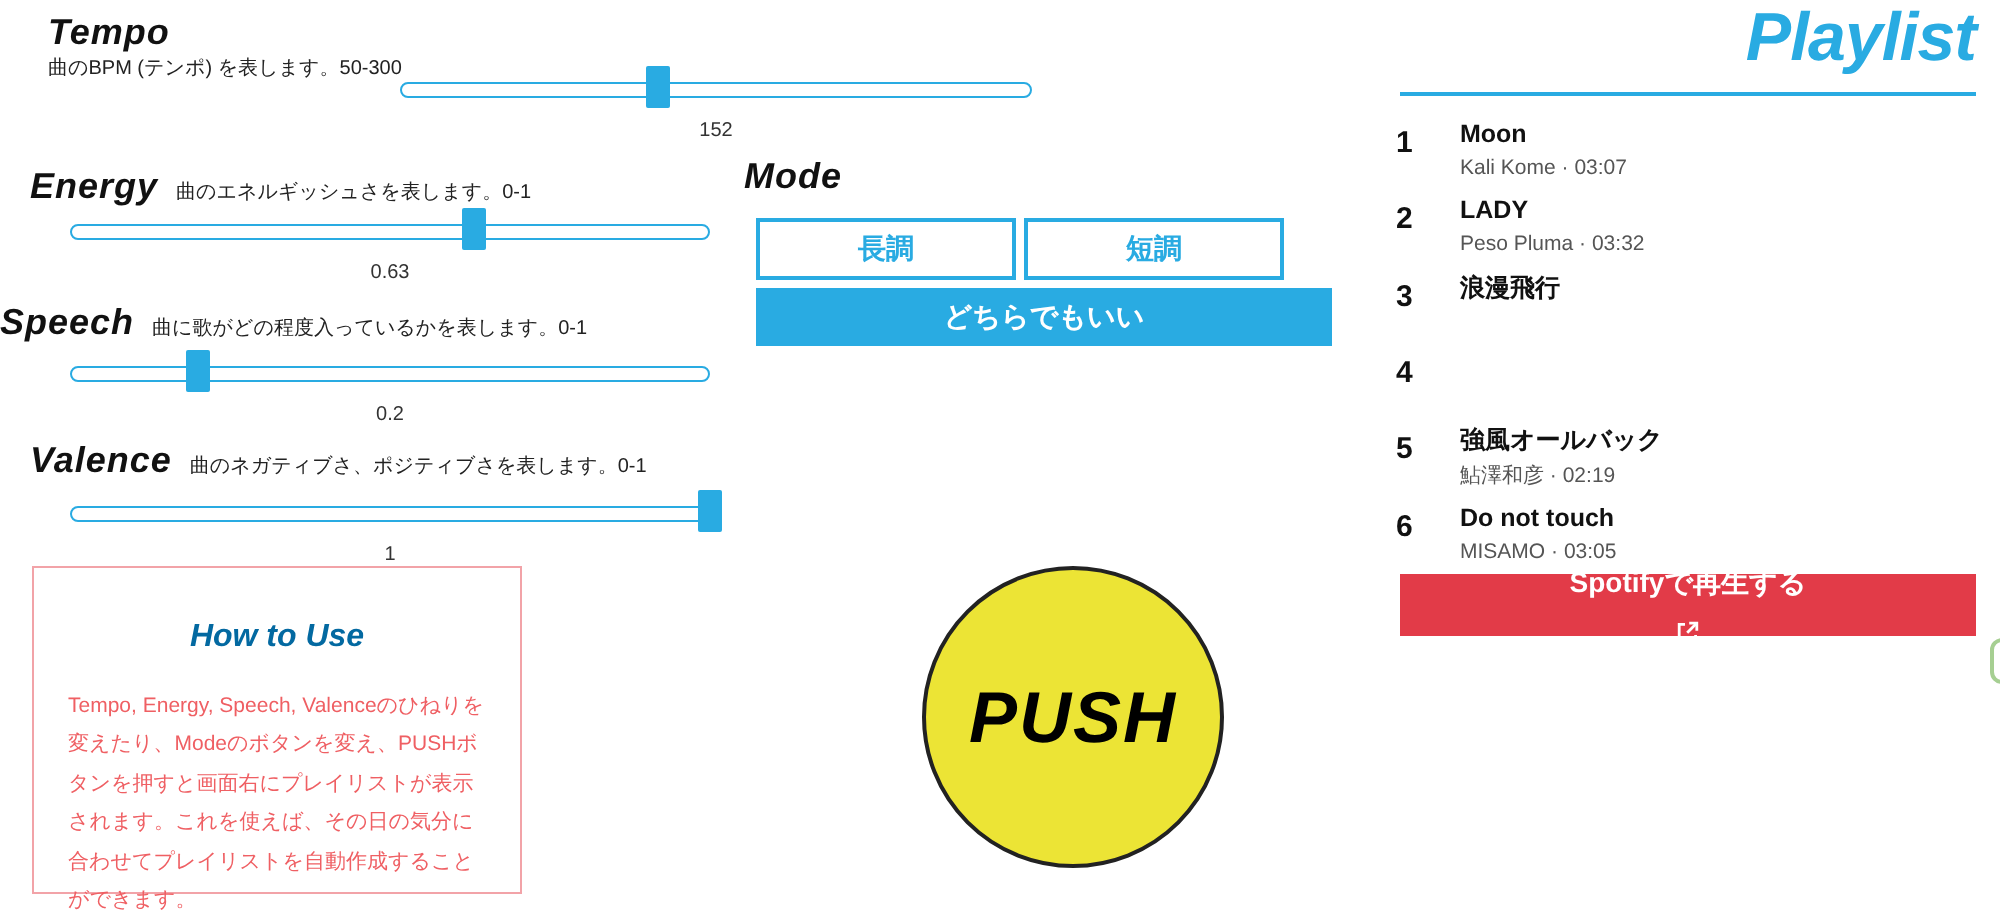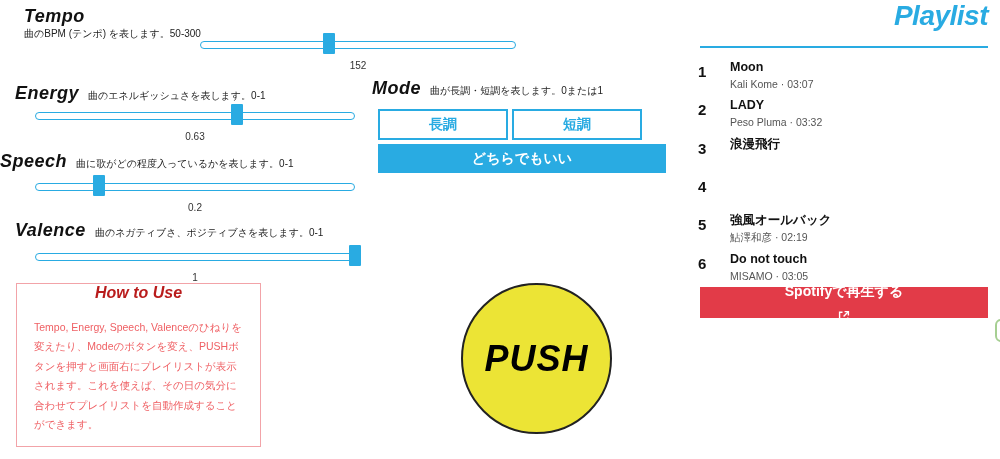--- a/index.html
+++ b/index.html
@@ -29,36 +29,36 @@
     color:#29abe2;font-size:14px;font-weight:bold;display:flex;align-items:center;
     justify-content:center;cursor:pointer;font-family:inherit;
   }
   .mode-btn.filled{background:#29abe2;color:#fff;border:none;}
   
   .howto{
     position:absolute;left:16px;top:283px;width:243px;height:162px;
     border:1px solid #f2a3a8;background:#fff;
   }
   .howto-title{
-    text-align:center;font-size:16px;font-weight:bold;font-style:italic;color:#b91c1c;
+    margin-top:26px;text-align:center;font-size:16px;font-weight:bold;font-style:italic;color:#0369a1;
   }
   .howto-body{
     margin:16px 17px 0 17px;font-size:10.5px;line-height:1.85;color:#ef5f63;
   }
   
   .push-btn{
     position:absolute;left:461px;top:283px;width:151px;height:151px;border-radius:50%;
     background:#ece435;border:2px solid #222;box-sizing:border-box;
     display:flex;align-items:center;justify-content:center;cursor:pointer;
   }
   .push-label{font-size:36px;font-weight:800;font-style:italic;color:#000;letter-spacing:1px;}
   
   .playlist-title{
     position:absolute;left:700px;top:0px;width:288px;text-align:right;
-    font-size:28px;font-weight:bold;font-style:italic;color:#29abe2;letter-spacing:-0.5px;
+    font-size:34px;font-weight:bold;font-style:italic;color:#29abe2;letter-spacing:-0.5px;
   }
   .playlist-rule{position:absolute;left:700px;top:46px;width:288px;height:2px;background:#29abe2;}
   .track{position:absolute;left:698px;width:290px;height:32px;}
   .track-num{position:absolute;left:0;top:3px;width:24px;font-size:15px;font-weight:bold;color:#111;}
   .track-main{margin-left:32px;}
   .track-title{font-size:12.5px;font-weight:bold;color:#111;line-height:1.2;}
   .track-meta{font-size:10.5px;color:#555;margin-top:3px;}
   .spotify-btn{
     position:absolute;left:700px;top:287px;width:288px;height:31px;background:#e23b48;border:none;
     color:#fff;font-size:14px;font-weight:bold;display:flex;align-items:center;justify-content:center;
@@ -114,21 +114,20 @@
     <div class="slider-value">1</div>
   </div>
 
   <div class="howto">
     <div class="howto-title">How to Use</div>
     <div class="howto-body">Tempo, Energy, Speech, Valenceのひねりを変えたり、Modeのボタンを変え、PUSHボタンを押すと画面右にプレイリストが表示されます。これを使えば、その日の気分に合わせてプレイリストを自動作成することができます。</div>
   </div>
 
   <div class="section-head" style="left:372px;top:78px;">
     <span class="section-title">Mode</span>
-    <span class="section-desc">曲が長調・短調を表します。0または1</span>
   </div>
   <button class="mode-btn" style="left:378px;top:109px;width:130px;height:31px;">長調</button>
   <button class="mode-btn" style="left:512px;top:109px;width:130px;height:31px;">短調</button>
   <button class="mode-btn filled" style="left:378px;top:144px;width:288px;height:29px;">どちらでもいい</button>
 
   <div class="push-btn">
     <span class="push-label">PUSH</span>
   </div>
 
   <div class="playlist-title">Playlist</div>

